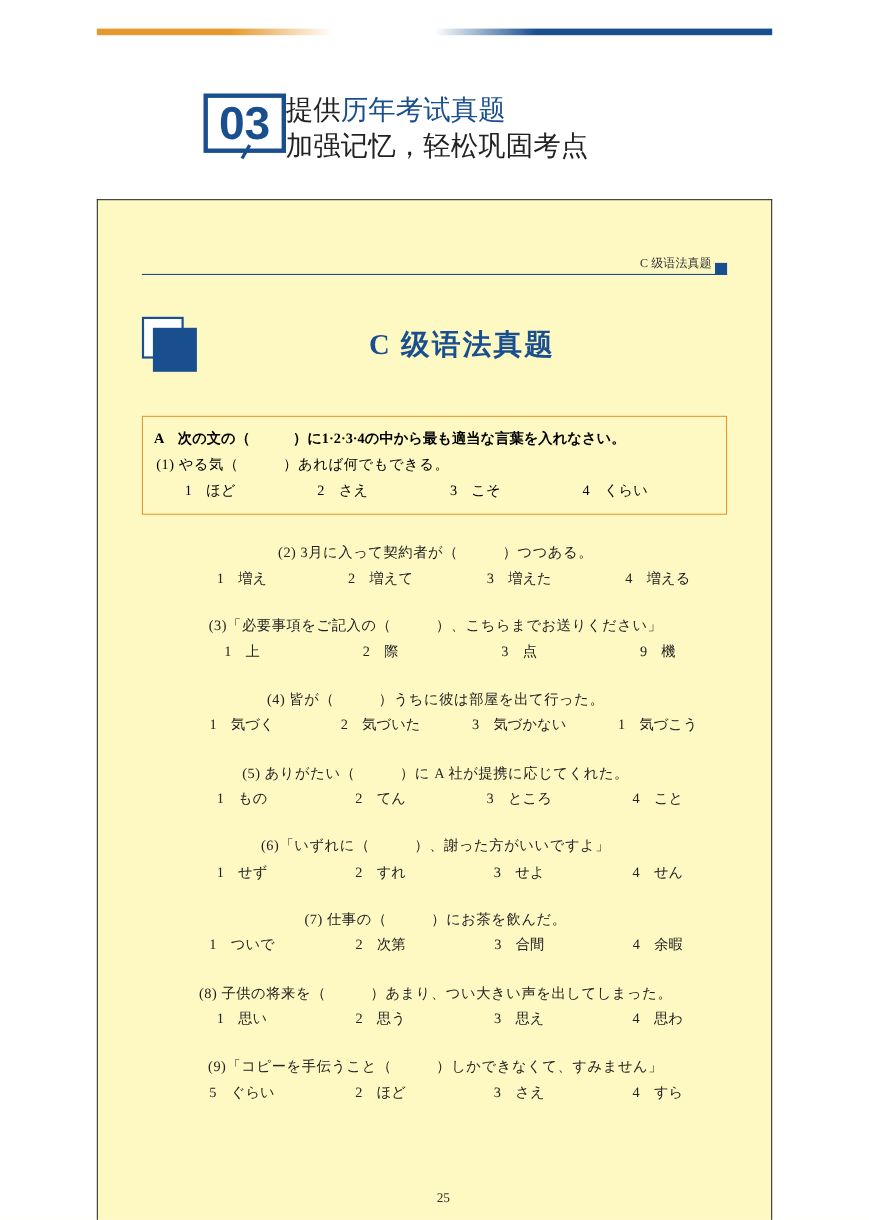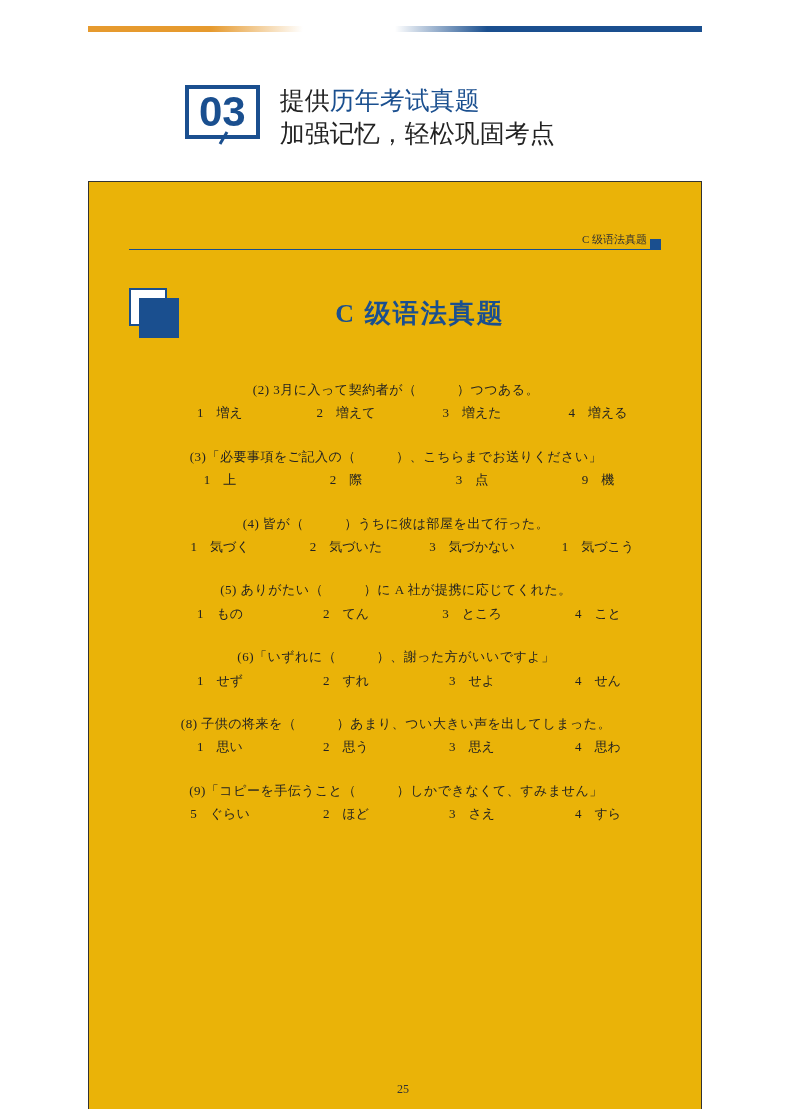--- a/index.html
+++ b/index.html
@@ -18,21 +18,20 @@
     right: 88px;
     height: 6px;
     background: linear-gradient(to right, #e69a2e 0%, #e69a2e 20%, #fff 35%, #fff 50%, #1a4f8f 65%, #1a4f8f 100%);
   }
   .section-header {
     position: absolute;
     top: 85px;
     left: 185px;
     display: flex;
     align-items: flex-start;
-    gap: 20px;
   }
   .num-box {
     border: 4px solid #1a4f8f;
     padding: 2px 10px;
     font-size: 42px;
     font-weight: 700;
     color: #1a4f8f;
     line-height: 1;
     position: relative;
     font-family: Arial, sans-serif;
@@ -55,21 +54,21 @@
   }
   .section-title .hl { color: #1a4f8f; }
   .page-frame {
     position: absolute;
     top: 181px;
     left: 88px;
     right: 88px;
     bottom: 0;
     border: 1px solid #333;
     border-bottom: none;
-    background: #eab308;
+    background: #fef9c3;
     padding: 50px 40px 0 40px;
   }
   .running-head {
     position: relative;
     border-bottom: 1.5px solid #1a4f8f;
     height: 18px;
     margin-bottom: 38px;
   }
   .running-head .txt {
     position: absolute;
@@ -174,20 +173,30 @@
   </div>
 
   <div class="page-title-wrap">
     <div class="layered-icon">
       <div class="back"></div>
       <div class="front"></div>
     </div>
     <div class="page-title">C 级语法真题</div>
   </div>
 
+  <div class="q-box">
+    <div class="instr">A　次の文の（　　　）に1·2·3·4の中から最も適当な言葉を入れなさい。</div>
+    <div class="q-line">(1) やる気（　　　）あれば何でもできる。</div>
+    <div class="choices">
+      <div class="choice">1　ほど</div>
+      <div class="choice">2　さえ</div>
+      <div class="choice">3　こそ</div>
+      <div class="choice">4　くらい</div>
+    </div>
+  </div>
 
   <div id="questions-container">
       <div class="q-block">
         <div class="q-line">(2) 3月に入って契約者が（　　　）つつある。</div>
         <div class="choices">
           <div class="choice">1　増え</div>
           <div class="choice">2　増えて</div>
           <div class="choice">3　増えた</div>
           <div class="choice">4　増える</div>
         </div>
@@ -222,20 +231,29 @@
       <div class="q-block">
         <div class="q-line">(6)「いずれに（　　　）、謝った方がいいですよ」</div>
         <div class="choices">
           <div class="choice">1　せず</div>
           <div class="choice">2　すれ</div>
           <div class="choice">3　せよ</div>
           <div class="choice">4　せん</div>
         </div>
       </div>
       <div class="q-block">
+        <div class="q-line">(7) 仕事の（　　　）にお茶を飲んだ。</div>
+        <div class="choices">
+          <div class="choice">1　ついで</div>
+          <div class="choice">2　次第</div>
+          <div class="choice">3　合間</div>
+          <div class="choice">4　余暇</div>
+        </div>
+      </div>
+      <div class="q-block">
         <div class="q-line">(8) 子供の将来を（　　　）あまり、つい大きい声を出してしまった。</div>
         <div class="choices">
           <div class="choice">1　思い</div>
           <div class="choice">2　思う</div>
           <div class="choice">3　思え</div>
           <div class="choice">4　思わ</div>
         </div>
       </div>
       <div class="q-block">
         <div class="q-line">(9)「コピーを手伝うこと（　　　）しかできなくて、すみません」</div>

